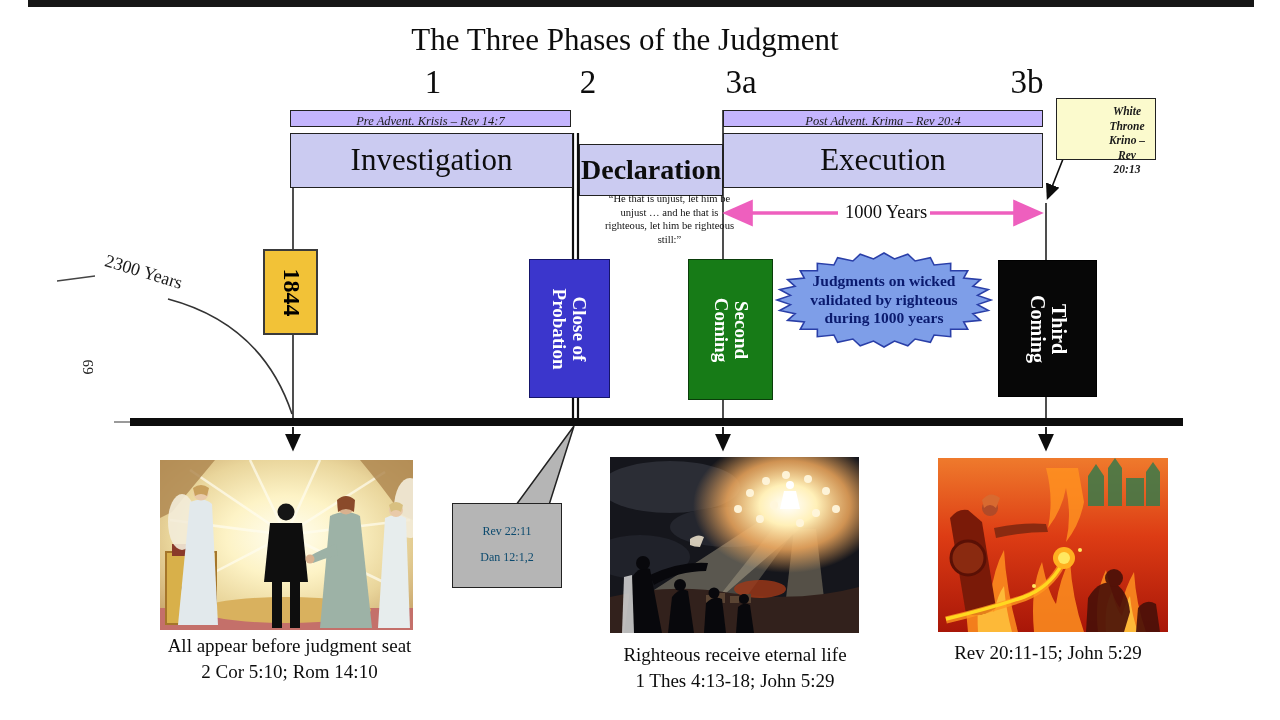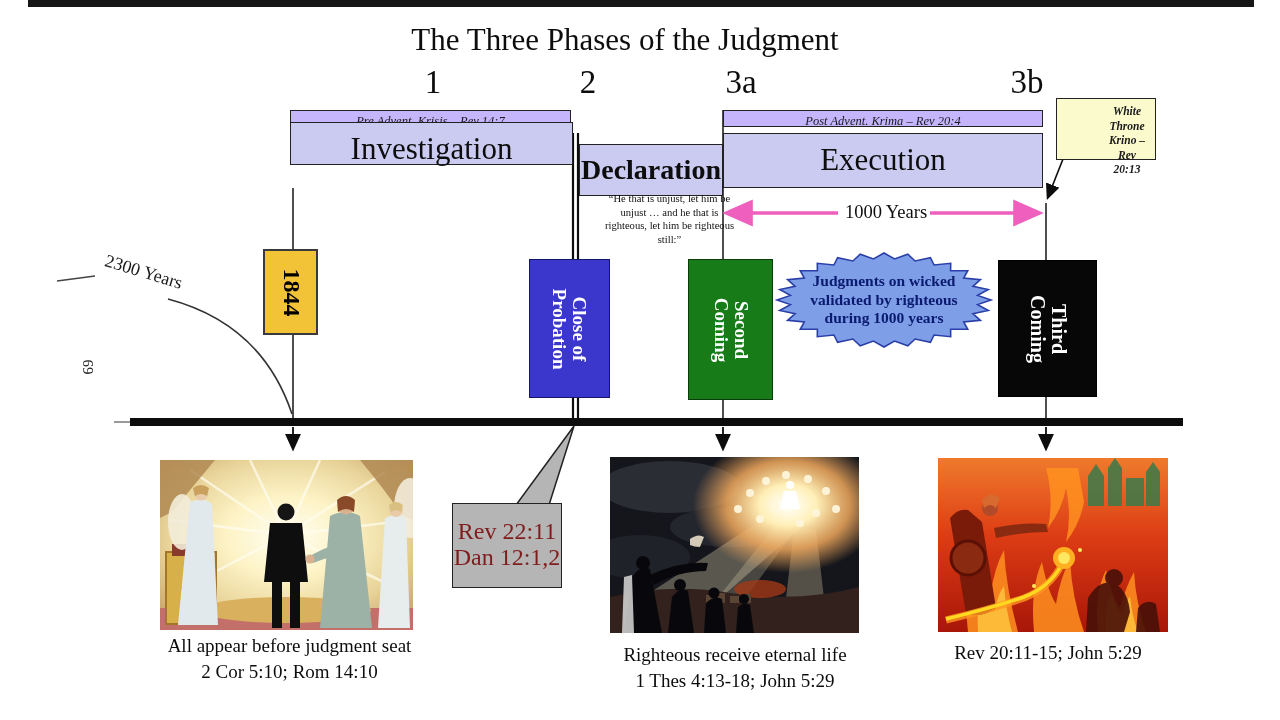--- a/index.html
+++ b/index.html
@@ -28,21 +28,21 @@
   .mclose .vtext{font-size:19px;line-height:20px;width:134px;}
   .msecond{left:688px;top:259px;width:85px;height:141px;background:#177B17;border:1px solid #0a3d0a;}
   .msecond .vtext{font-size:19px;line-height:20px;width:134px;}
   .mthird{left:998px;top:260px;width:99px;height:137px;background:#070707;border:1px solid #000;}
   .mthird .vtext{font-size:20px;line-height:21px;width:130px;}
   .starburst-text{left:792px;top:272px;width:184px;text-align:center;font-weight:bold;
                   font-size:15.5px;line-height:18.5px;color:#0a1a6e;}
   .timeline{left:130px;top:418px;width:1053px;height:8px;background:#0d0d0d;}
   .timeline-ext{left:114px;top:421px;width:18px;height:2px;background:#9a9a9a;}
   .callout{left:452px;top:503px;width:110px;height:85px;background:#B5B5B5;border:1.5px solid #222;
-           box-sizing:border-box;text-align:center;font-size:24px;line-height:26px;padding-top:14px;color:#7f1d1d;}
+           box-sizing:border-box;text-align:center;font-size:12px;line-height:26px;padding-top:14px;color:#0c4a6e;}
   .figure{border:0;}
   .figure svg{display:block;}
   .caption{text-align:center;font-size:19px;line-height:26px;color:#0d0d0d;}
   .overlay{left:0;top:0;z-index:1;pointer-events:none;}
   .z2{z-index:2;}
 </style>
 </head>
 <body>
 
 <div class="slide">
@@ -98,21 +98,21 @@
   <div class="abs title z2">The Three Phases of the Judgment</div>
 
   <div class="abs phase-num z2" style="left:411px;">1</div>
   <div class="abs phase-num z2" style="left:566px;">2</div>
   <div class="abs phase-num z2" style="left:719px;">3a</div>
   <div class="abs phase-num z2" style="left:1005px;">3b</div>
 
   <div class="abs banner z2" style="left:290px;top:110px;width:281px;">Pre Advent. Krisis – Rev 14:7</div>
   <div class="abs banner z2" style="left:723px;top:110px;width:320px;">Post Advent. Krima – Rev 20:4</div>
 
-  <div class="abs bar z2" style="left:290px;top:122px;width:283px;height:43px;font-size:31px;line-height:52px;">Investigation</div>
+  <div class="abs bar z2" style="left:290px;top:133px;width:283px;height:55px;font-size:31px;line-height:52px;">Investigation</div>
   <div class="abs bar z2" style="left:579px;top:144px;width:144px;height:52px;font-size:28px;font-weight:bold;line-height:49px;">Declaration</div>
   <div class="abs bar z2" style="left:723px;top:133px;width:320px;height:55px;font-size:31px;line-height:52px;">Execution</div>
 
   <div class="abs quote z2">“He that is unjust, let him be unjust … and he that is righteous, let him be righteous still:”</div>
 
   <div class="abs wthrone z2">
     <div>White Throne</div>
     <div>Krino – Rev</div>
     <div>20:13</div>
   </div>

